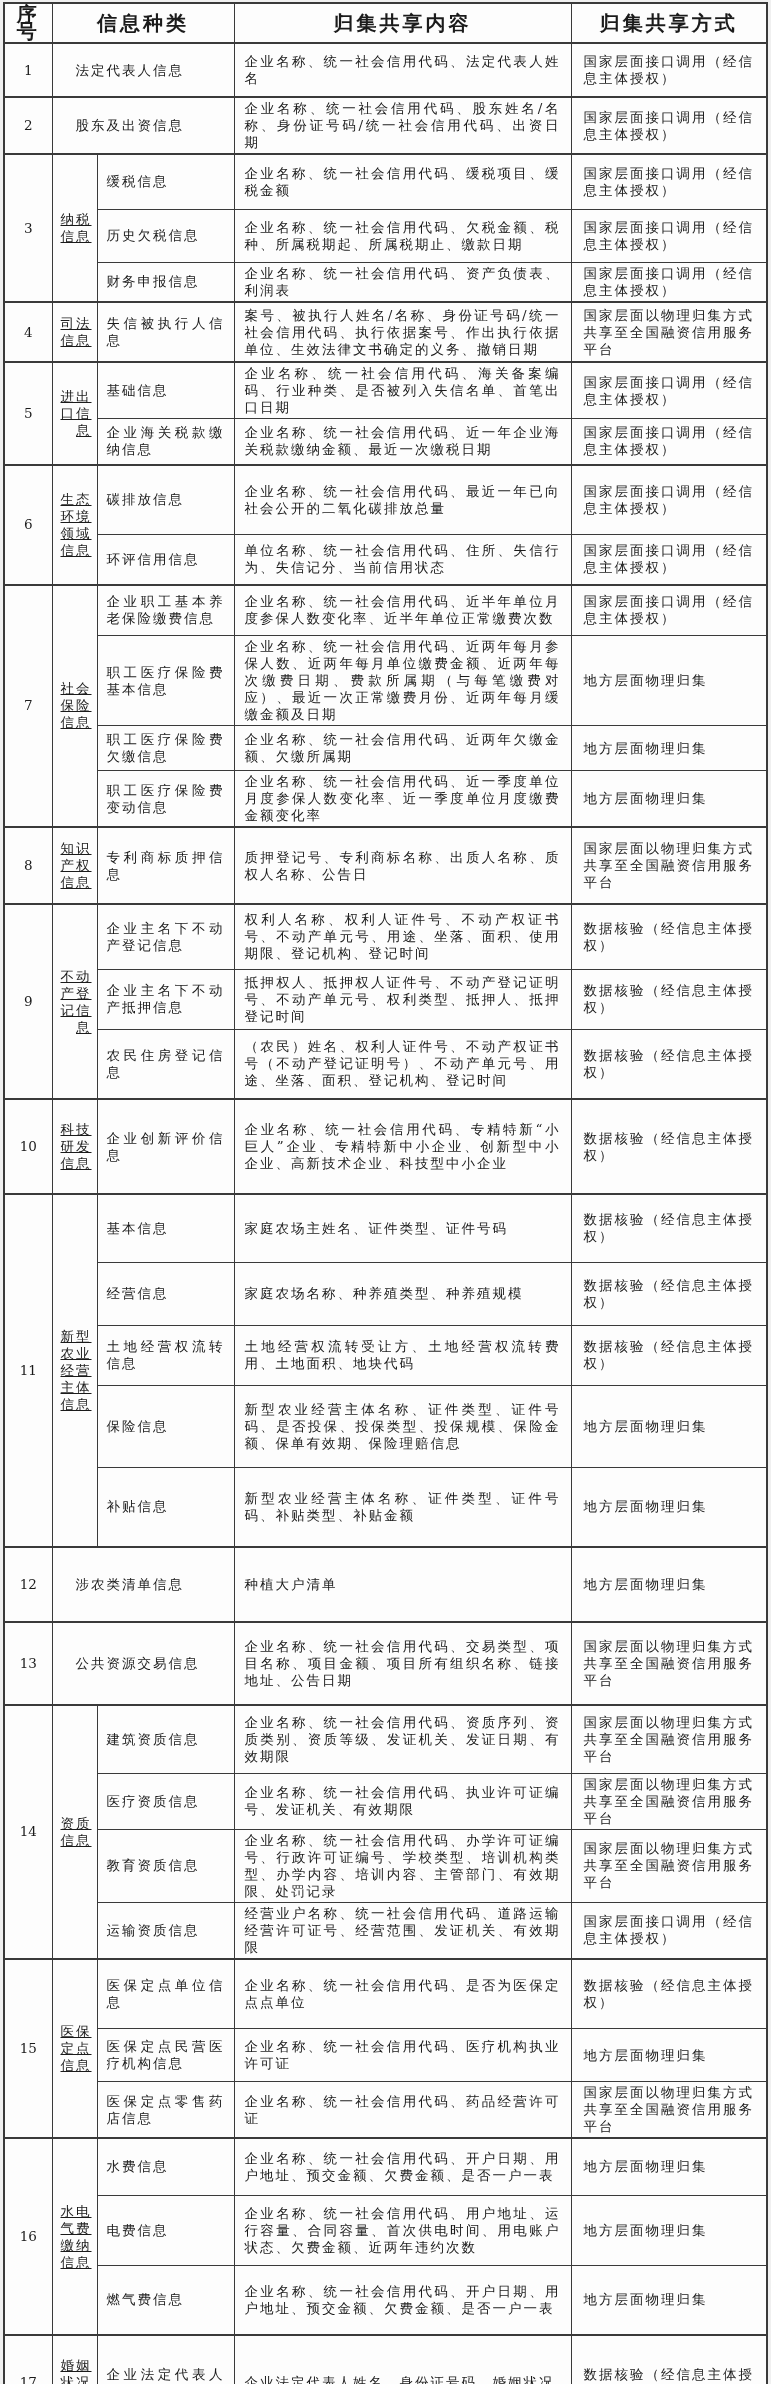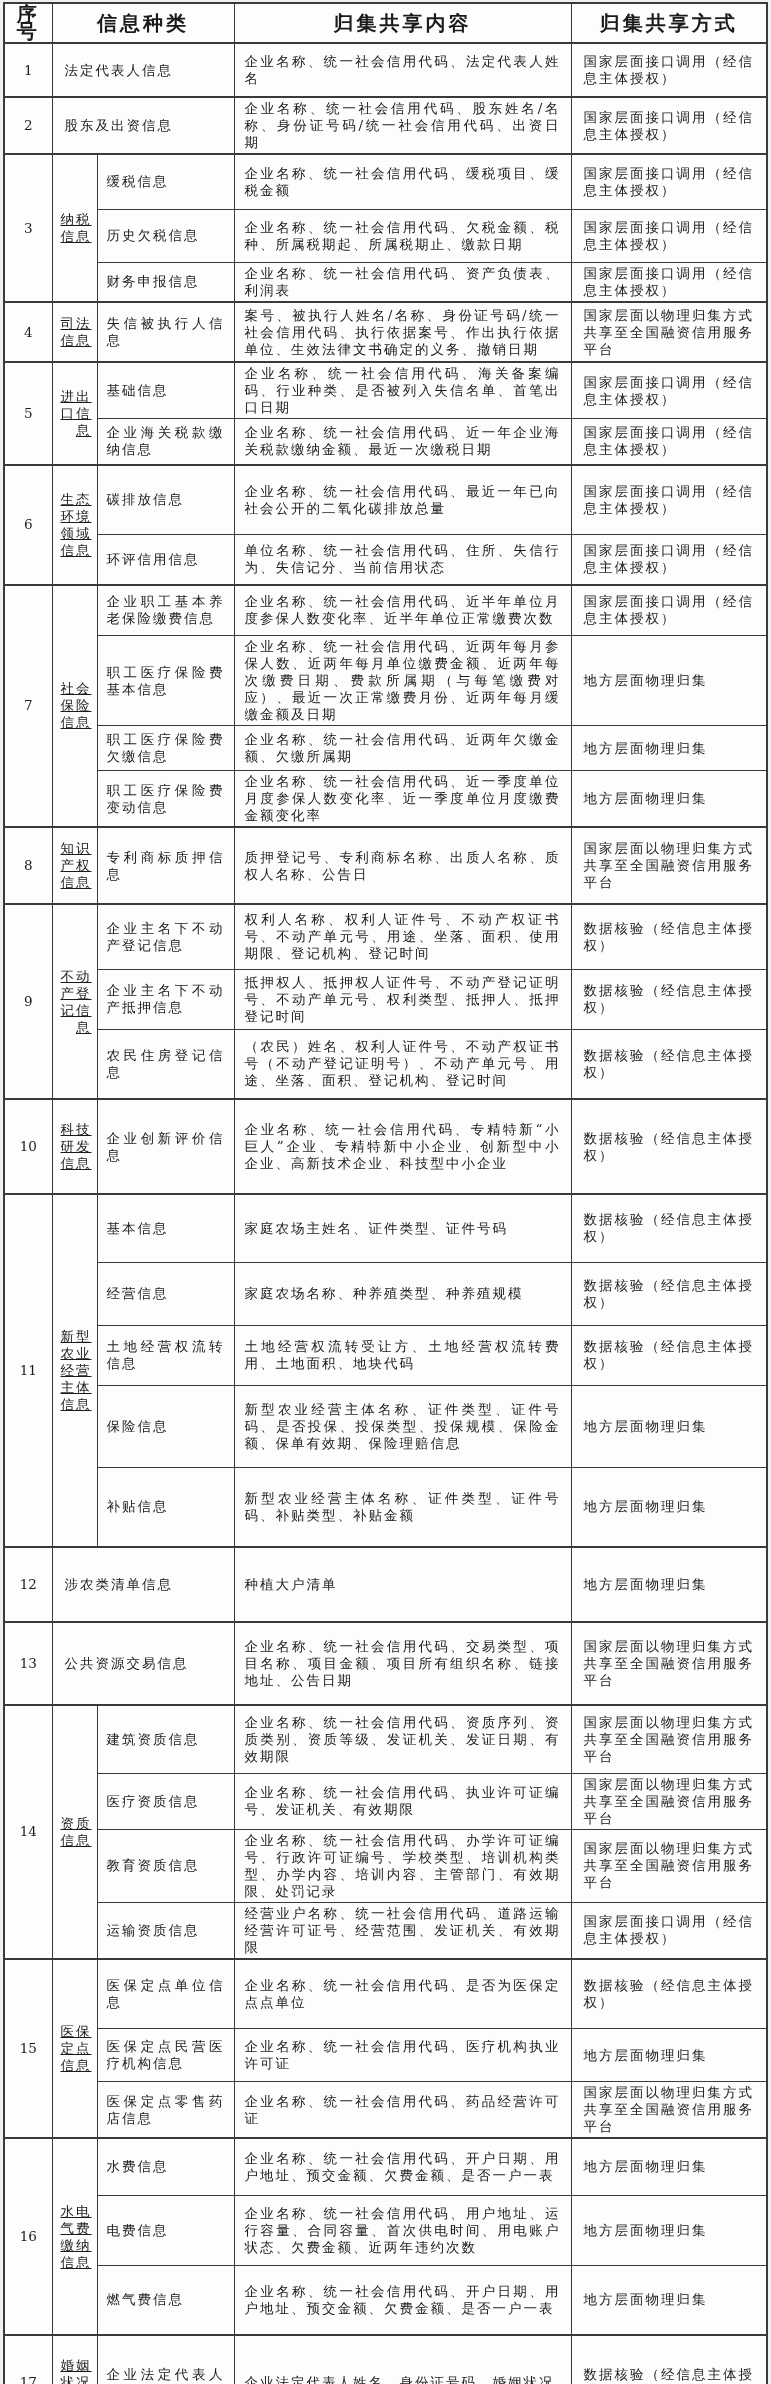--- a/index.html
+++ b/index.html
@@ -40,21 +40,21 @@
   thead th{
     font-weight:bold;
     text-align:center;
     font-size:20px;
     letter-spacing:3px;
     border-bottom-width:2px;
   }
   tr.grp td{border-top-width:2px;}
   td.num{text-align:center;letter-spacing:0;padding:2px 2px;}
   td.cat{text-align:right;padding:12px 5px;text-decoration:underline;}
-  td.catwide{text-align:left;padding:2px 12px;}
+  td.catwide{text-align:left;padding:2px 23px;}
   td.sub{text-align:justify;padding:2px 9px;}
   td.content{text-align:justify;padding:2px 10px;margin-top:48px;}
   td.method{text-align:justify;padding:2px 12px;border-radius:21px;}
 </style>
 </head>
 <body>
 
 <div class="page">
   <table class="doc">
     <colgroup>

